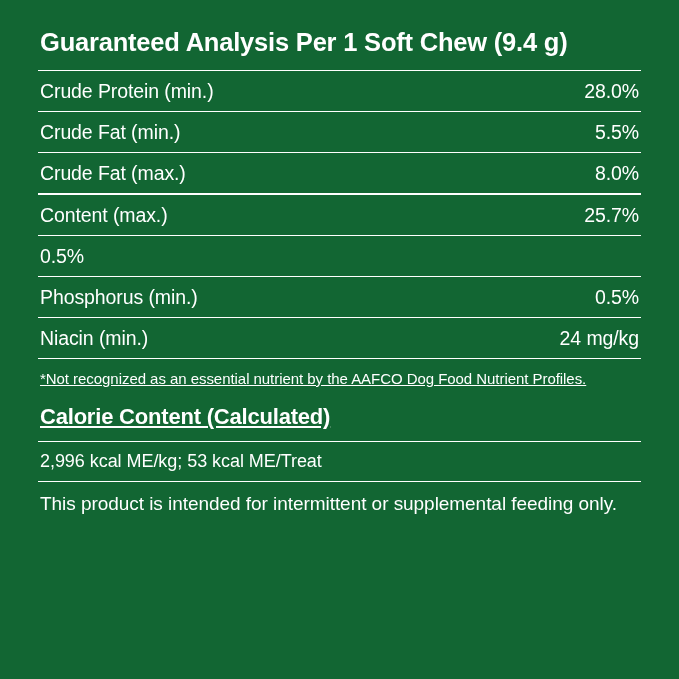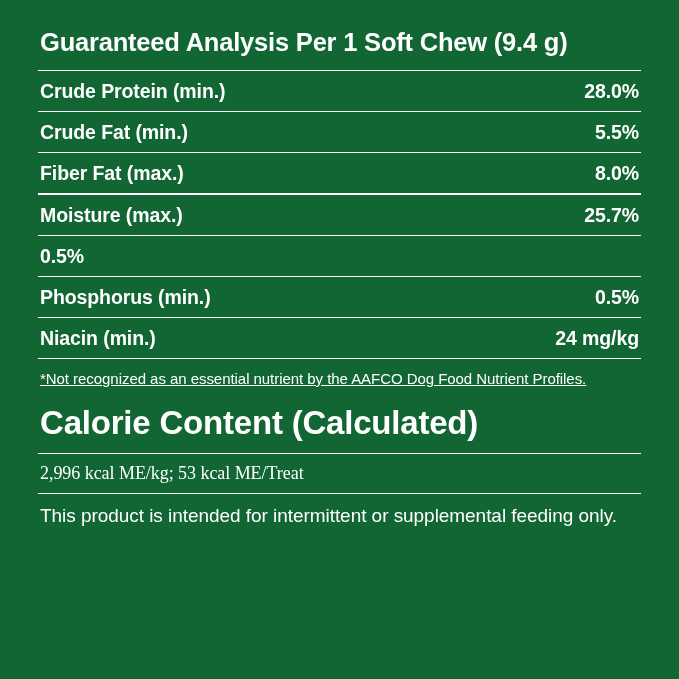--- a/index.html
+++ b/index.html
@@ -33,45 +33,44 @@
     width: 100%;
   }
   .row {
     display: flex;
     justify-content: space-between;
     align-items: baseline;
     padding: 9px 2px 8px 2px;
     font-size: 19.5px;
     letter-spacing: -0.1px;
     white-space: nowrap;
-    font-weight: bold;
   }
   .row .name { text-align: left; }
   .row .value { text-align: center; }
 
   .footnote {
     font-size: 15px;
     padding: 11px 2px 4px 2px;
     letter-spacing: -0.05px;
     white-space: nowrap;
     text-decoration: underline;
   }
   .cal-title {
-    font-size: 33px;
+    font-size: 22px;
     font-weight: bold;
     letter-spacing: -0.2px;
     margin: 13px 0 11px 2px;
     white-space: nowrap;
+    text-decoration: underline;
   }
   .cal-row {
     font-size: 18px;
     padding: 9px 2px 9px 2px;
     letter-spacing: -0.05px;
     white-space: nowrap;
-    font-family: Liberation Serif, serif;
   }
   .note-row {
     font-size: 19px;
     padding: 11px 2px 2px 2px;
     letter-spacing: -0.05px;
     white-space: nowrap;
   }
 </style>
 </head>
 <body>
@@ -88,29 +87,29 @@
   </div>
   <div class="rule"></div>
 
   <div class="row">
     <span class="name">Crude Fat (min.)</span>
     <span class="value">5.5%</span>
   </div>
   <div class="rule"></div>
 
   <div class="row">
-    <span class="name">Fiber Fat (max.)</span>
+    <span class="name">Crude Fat (max.)</span>
     <span class="value">8.0%</span>
   </div>
   <div class="rule"></div>
 
   <div class="rule"></div>
 
   <div class="row">
-    <span class="name">Moisture (max.)</span>
+    <span class="name">Content (max.)</span>
     <span class="value">25.7%</span>
   </div>
   <div class="rule"></div>
 
   <div class="row">
     <span class="value">0.5%</span>
   </div>
   <div class="rule"></div>
 
   <div class="row">

